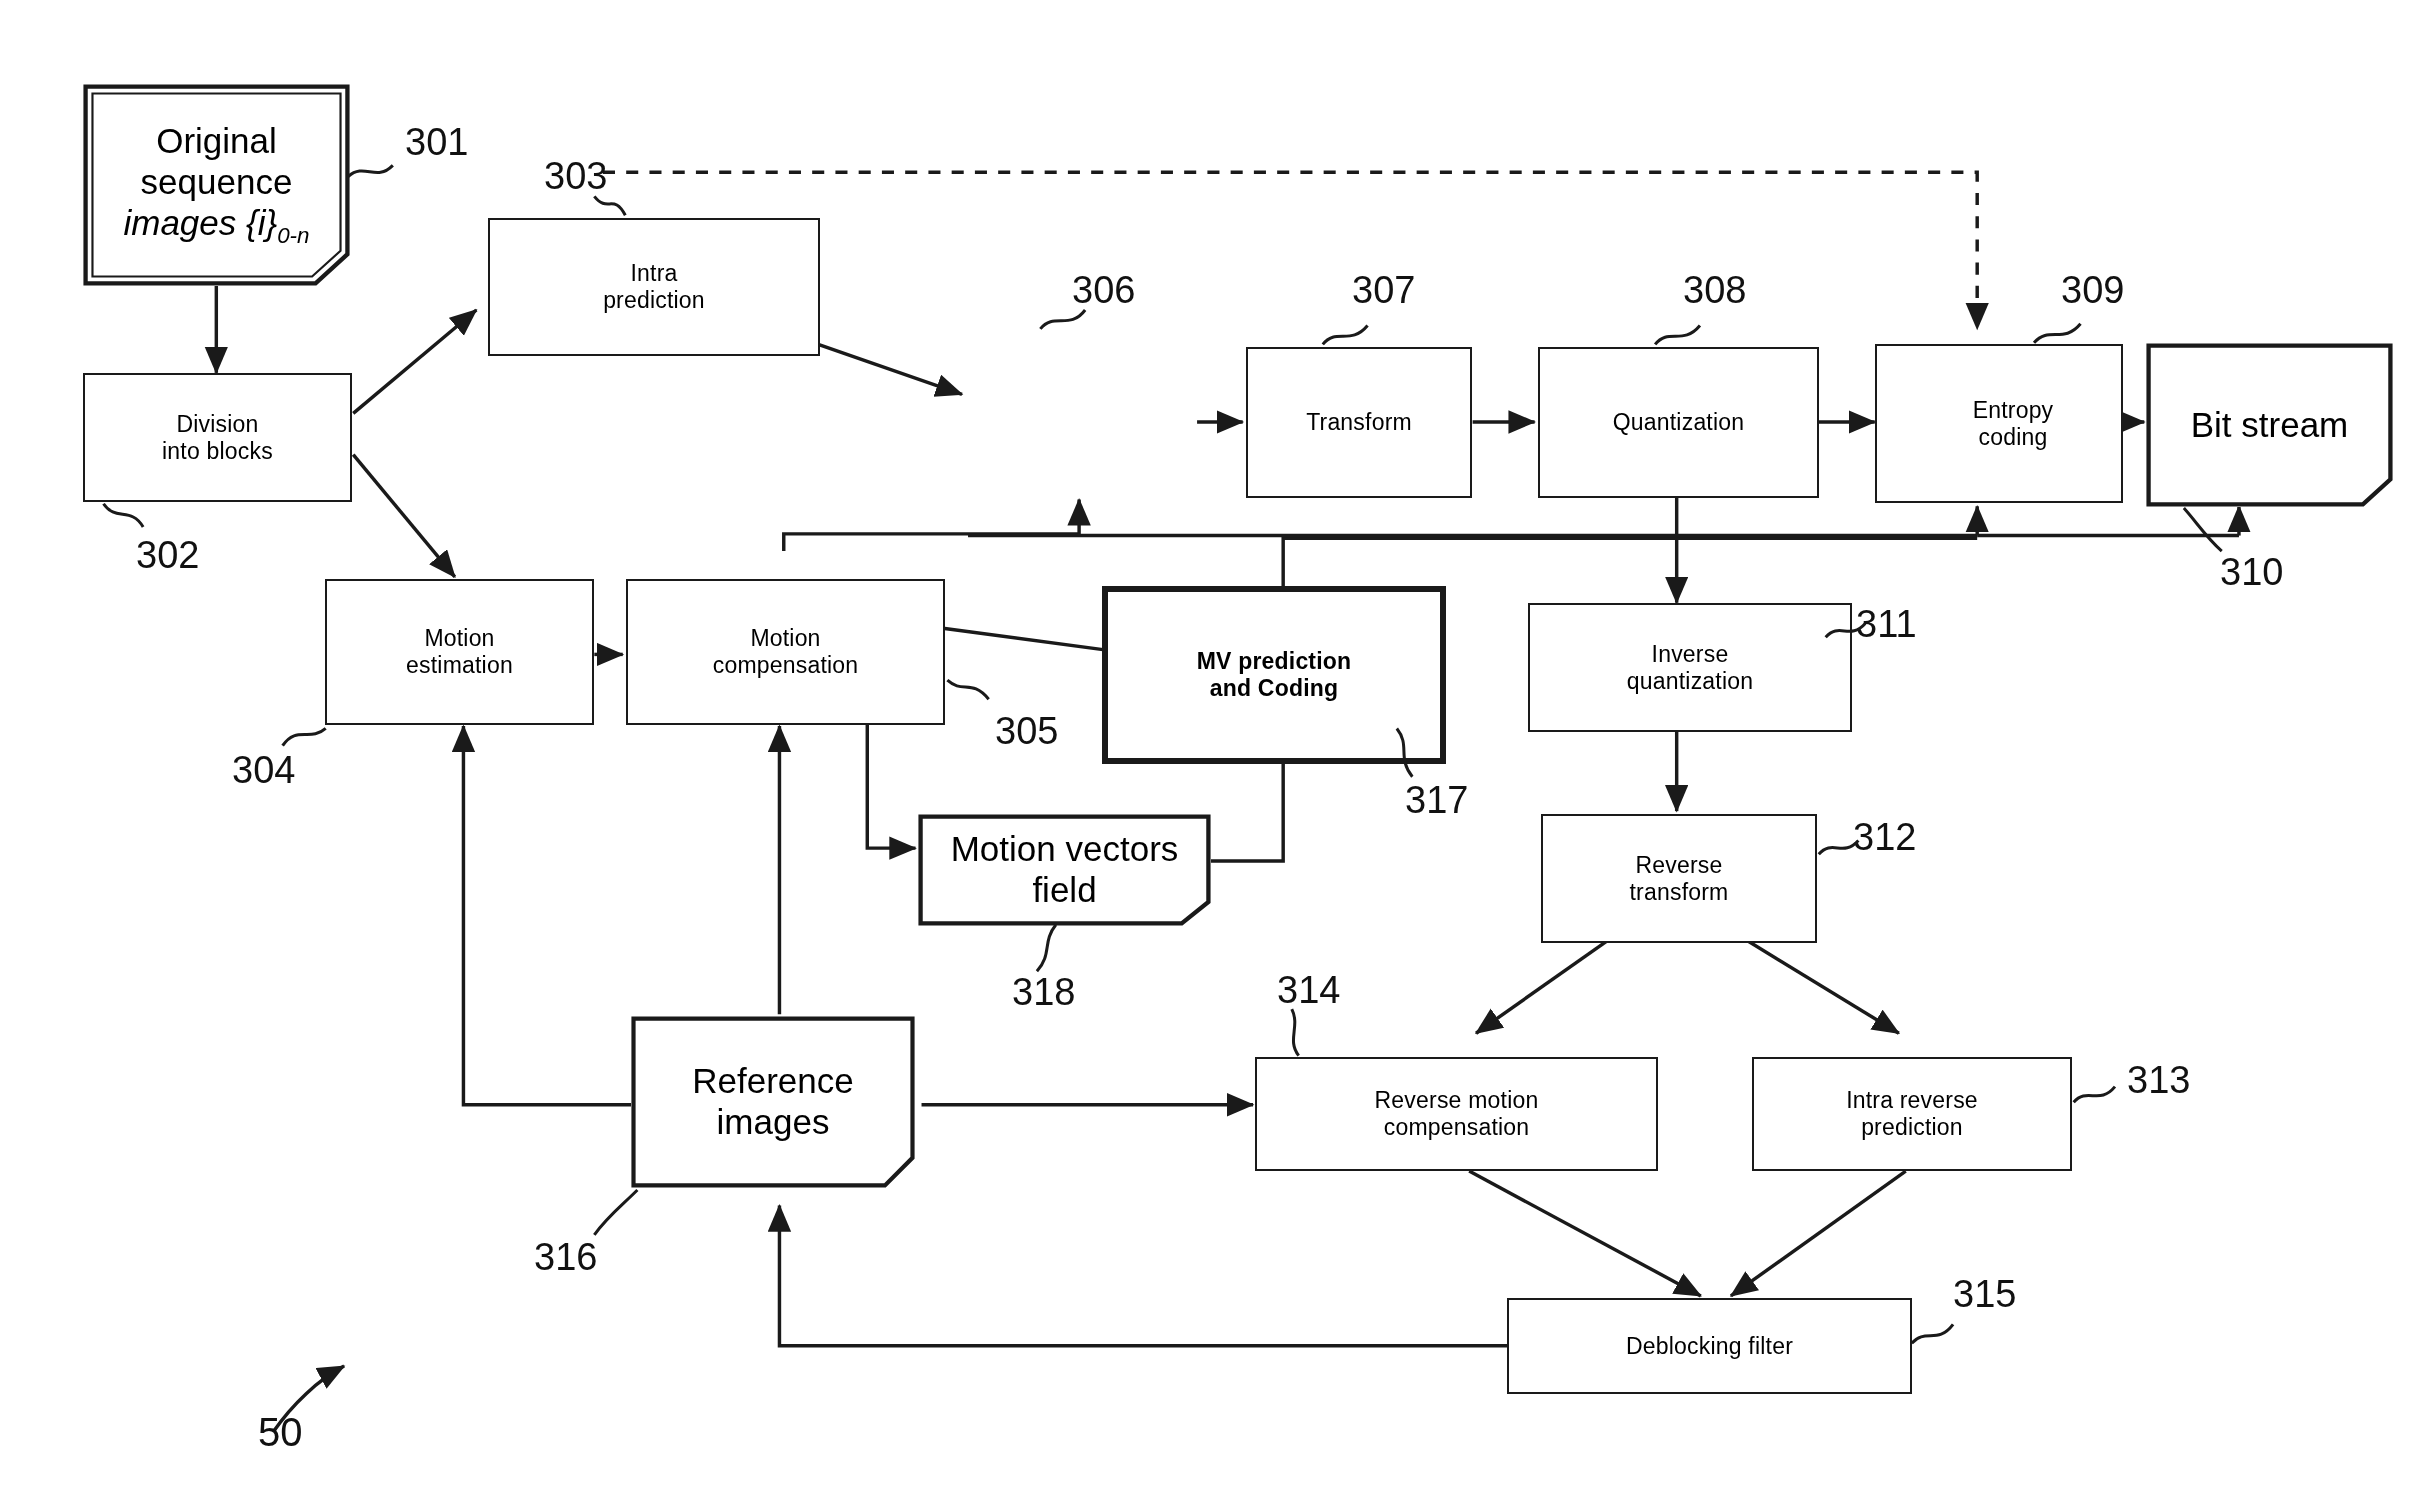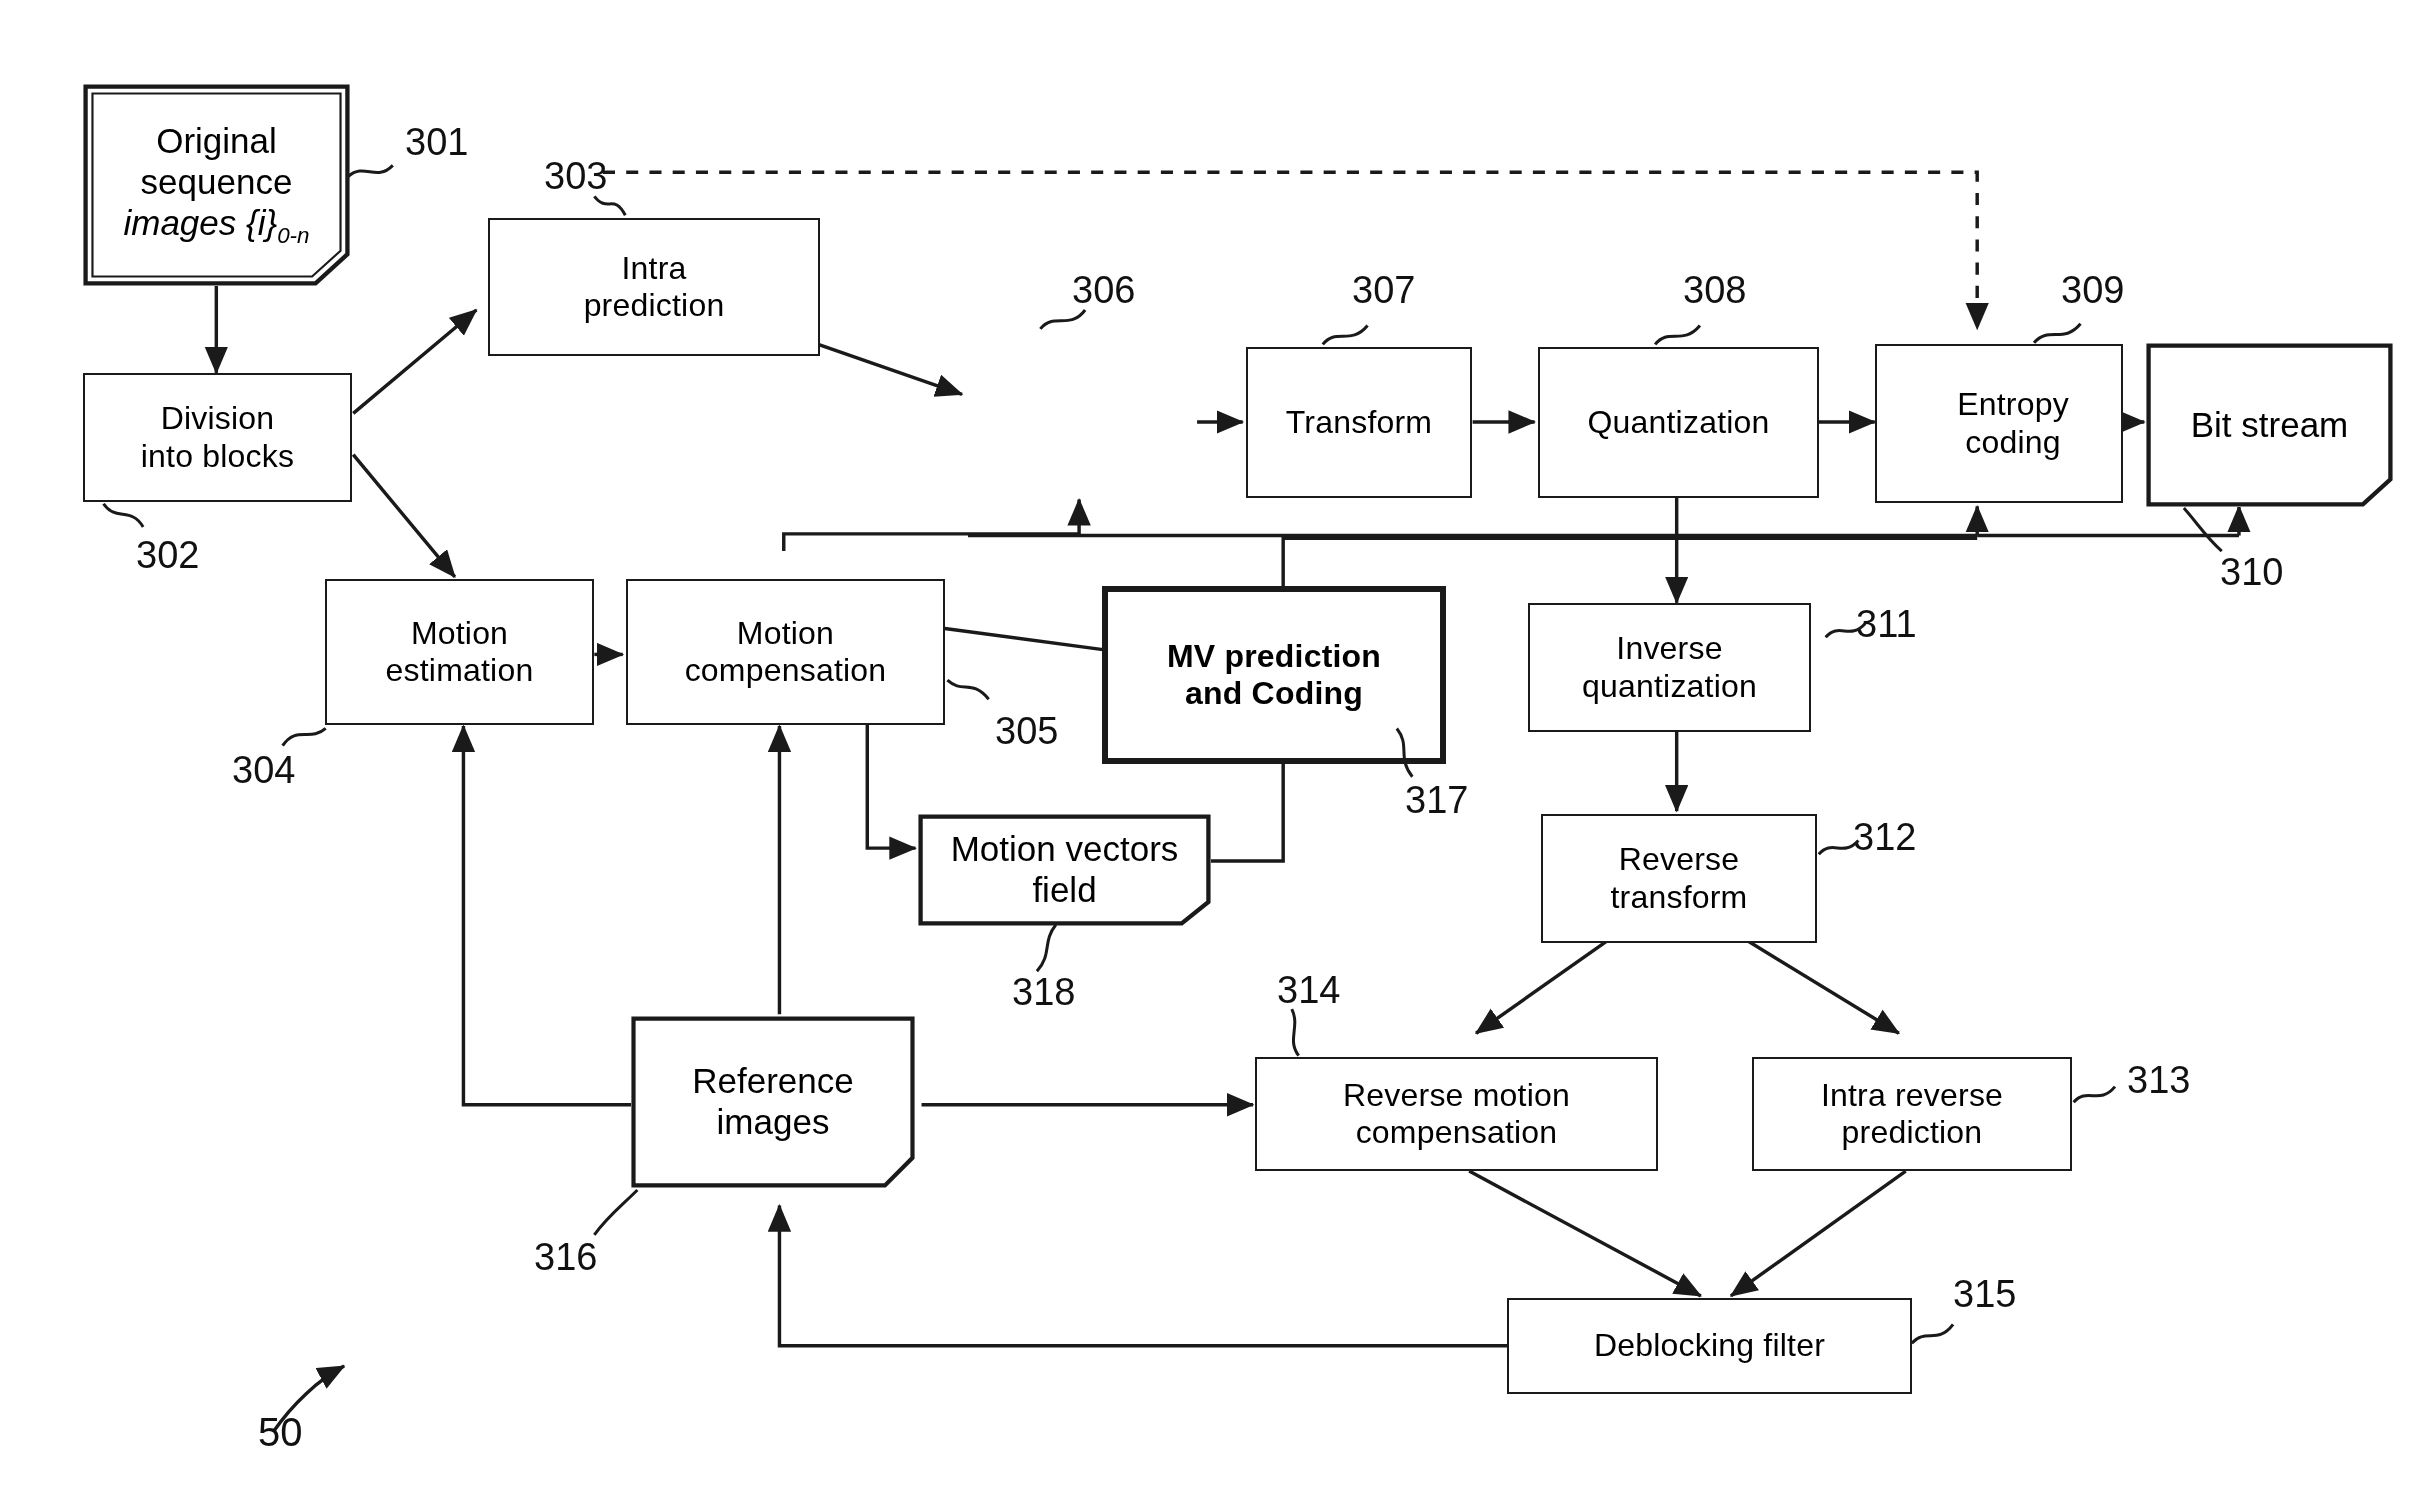--- a/index.html
+++ b/index.html
@@ -11,21 +11,21 @@
   }
   #diagram-root{position:relative;width:2426px;height:1506px;background:#fff;}
   svg#wiring{position:absolute;left:0;top:0;width:2426px;height:1506px;}
   .blk{
     position:absolute;
     box-sizing:border-box;
     border:2.6px solid #1a1a1a;
     background:#ffffff;
     display:flex;align-items:center;justify-content:center;
     text-align:center;
-    font-size:32px;
+    font-size:23px;
     line-height:1.16;
     letter-spacing:0.2px;
   }
   .blk.bold{border-width:6px;font-weight:bold;}
   .blk .lbl{display:block;padding:0 8.6px;}
   
   .doc{
     position:absolute;
     box-sizing:border-box;
     background:#fff;
@@ -182,21 +182,21 @@
 compensation</span>
   </div>
   <div class="refnum" style="left:995px;top:710px;">305</div>
 
   <div class="blk bold" style="left:1102px;top:586px;width:344px;height:178px;">
     <span class="lbl" style="white-space:pre-line;">MV prediction
 and Coding</span>
   </div>
   <div class="refnum" style="left:1405px;top:779px;">317</div>
 
-  <div class="blk" style="left:1528px;top:603px;width:283px;height:129px;">
+  <div class="blk" style="left:1528px;top:603px;width:324px;height:129px;">
     <span class="lbl" style="white-space:pre-line;">Inverse
 quantization</span>
   </div>
   <div class="refnum" style="left:1856px;top:603px;">311</div>
 
   <div class="blk" style="left:1541px;top:814px;width:276px;height:129px;">
     <span class="lbl" style="white-space:pre-line;">Reverse
 transform</span>
   </div>
   <div class="refnum" style="left:1853px;top:816px;">312</div>

